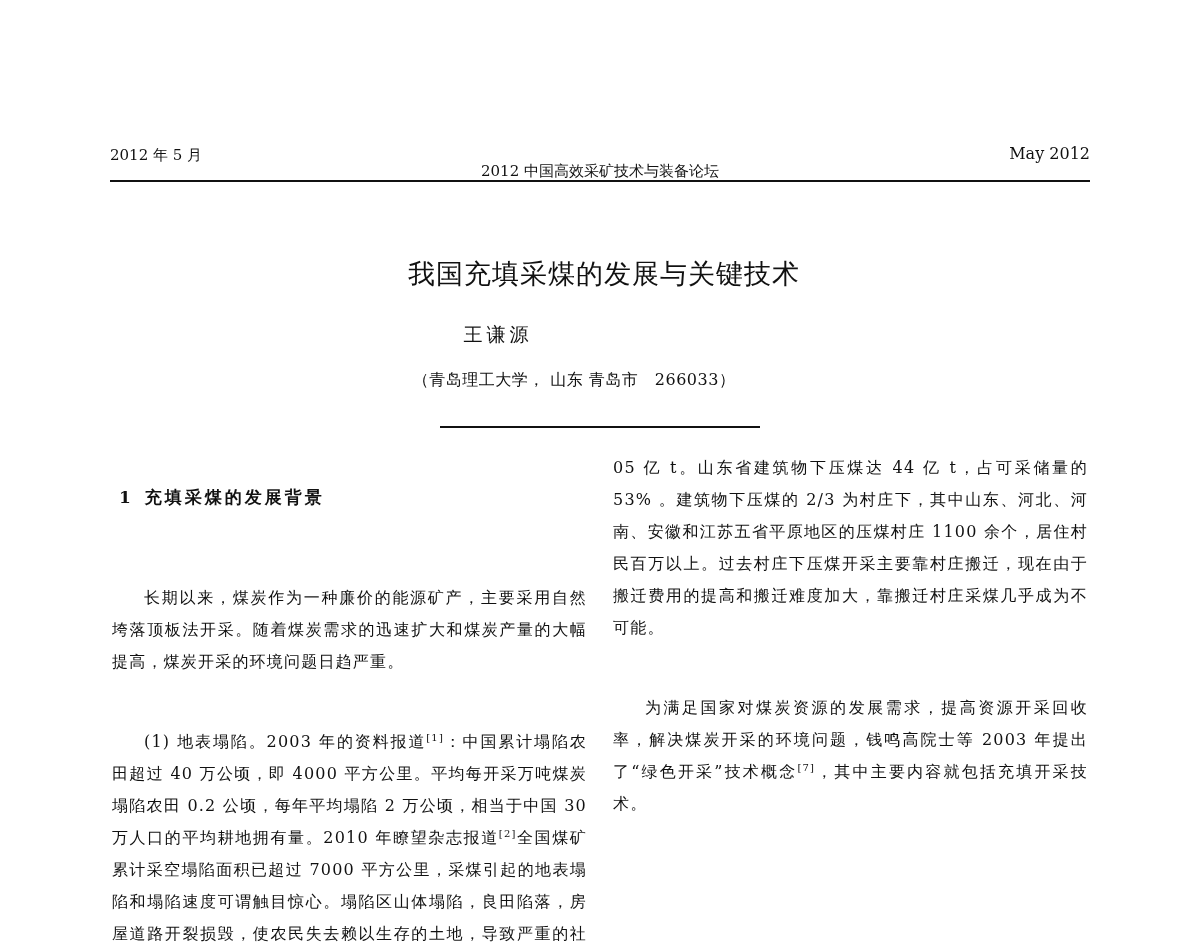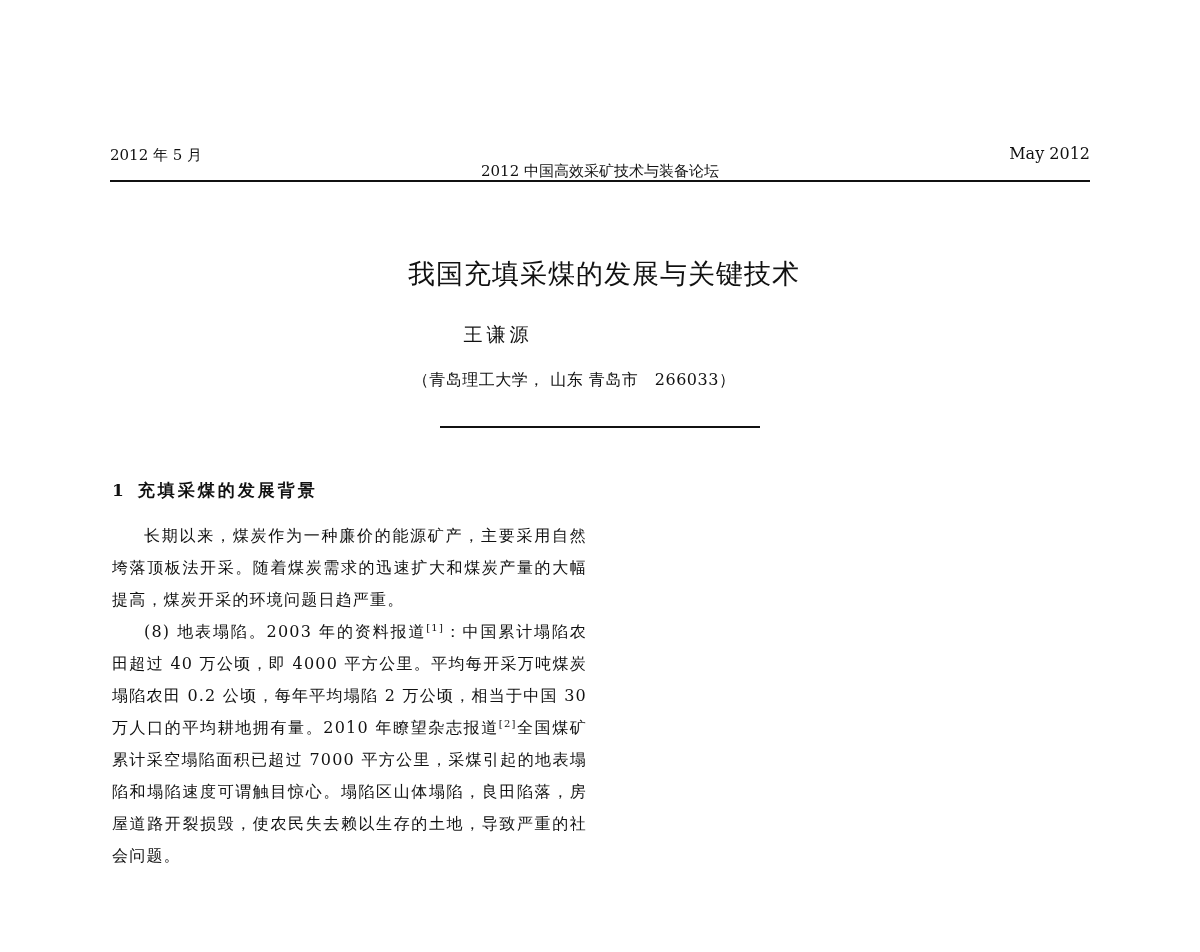--- a/index.html
+++ b/index.html
@@ -16,24 +16,24 @@
 
   .title { position: absolute; top: 256px; left: 4px; width: 1200px; text-align: center;
     font-family: "DejaVu Sans", "Liberation Sans", sans-serif; font-size: 27px; letter-spacing: 1px; font-weight: 500; }
   .author { position: absolute; top: 322px; left: 0; width: 996px; text-align: center; font-size: 19px; letter-spacing: 4px; }
   .affiliation { position: absolute; top: 370px; left: 0; width: 1148px; text-align: center; font-size: 16px; letter-spacing: 0.5px; }
   .title-rule { position: absolute; top: 426px; left: 440px; width: 320px; height: 2px; background: #111; }
 
   .col { position: absolute; width: 475px; font-size: 16px; line-height: 32px; }
   .col-left { left: 112px; top: 474px; }
   .col-right { left: 613px; top: 452px; }
-  .section-heading { font-size: 17px; letter-spacing: 3px; margin: 0; height: 32px; }
+  .section-heading { font-size: 17px; letter-spacing: 3px; margin: 7px; height: 32px; }
   .section-heading .num { margin-right: 14px; letter-spacing: 0; }
   .para { margin: 0; text-align: justify; letter-spacing: 1.2px; }
-  .para.indent { text-indent: 2em; }
+  .para.indent { text-indent: 2em; margin-top: 48px; }
   .gap-small { height: 14px; }
   .gap-med { height: 20px; }
   sup { font-size: 10px; line-height: 0; }
 </style>
 </head>
 <body>
 
 <div class="running-header">
   <span class="rh-left">2012 年 5 月</span>
   <span class="rh-center">2012 中国高效采矿技术与装备论坛</span>
@@ -45,19 +45,21 @@
 <div class="author">王谦源</div>
 <div class="affiliation">（青岛理工大学， 山东 青岛市　266033）</div>
 <div class="title-rule"></div>
 
 <div class="col col-left">
   <h2 class="section-heading">
     <span class="num">1</span><span>充填采煤的发展背景</span>
   </h2>
   <div class="gap-small"></div>
   <p class="para indent">长期以来，煤炭作为一种廉价的能源矿产，主要采用自然垮落顶板法开采。随着煤炭需求的迅速扩大和煤炭产量的大幅提高，煤炭开采的环境问题日趋严重。</p>
-  <p class="para indent"><span>(8) 地表塌陷。2003 年的资料报道</span><sup>[1]</sup><span>：中国累计塌陷农田超过 40 万公顷，即 4000 平方公里。平均每开采万吨煤炭塌陷农田 0.2 公顷，每年平均塌陷 2 万公顷，相当于中国 30 万人口的平均耕地拥有量。2010 年瞭望杂志报道</span><sup>[2]</sup><span>全国煤矿累计采空塌陷面积已超过 7000 平方公里，采煤引起的地表塌陷和塌陷速度可谓触目惊心。塌陷区山体塌陷，良田陷落，房屋道路开裂损毁，使农民失去赖以生存的土地，导致严重的社会问题。</span></p>
+  <p class="para indent"><span>(1) 地表塌陷。2003 年的资料报道</span><sup>[1]</sup><span>：中国累计塌陷农田超过 40 万公顷，即 4000 平方公里。平均每开采万吨煤炭塌陷农田 0.2 公顷，每年平均塌陷 2 万公顷，相当于中国 30 万人口的平均耕地拥有量。2010 年瞭望杂志报道</span><sup>[2]</sup><span>全国煤矿累计采空塌陷面积已超过 7000 平方公里，采煤引起的地表塌陷和塌陷速度可谓触目惊心。塌陷区山体塌陷，良田陷落，房屋道路开裂损毁，使农民失去赖以生存的土地，导致严重的社会问题。</span></p>
 </div>
 
 <div class="col col-right">
+  <p class="para">05 亿 t。山东省建筑物下压煤达 44 亿 t，占可采储量的 53% 。建筑物下压煤的 2/3 为村庄下，其中山东、河北、河南、安徽和江苏五省平原地区的压煤村庄 1100 余个，居住村民百万以上。过去村庄下压煤开采主要靠村庄搬迁，现在由于搬迁费用的提高和搬迁难度加大，靠搬迁村庄采煤几乎成为不可能。</p>
+  <p class="para indent"><span>为满足国家对煤炭资源的发展需求，提高资源开采回收率，解决煤炭开采的环境问题，钱鸣高院士等 2003 年提出了“绿色开采”技术概念</span><sup>[7]</sup><span>，其中主要内容就包括充填开采技术。</span></p>
   <div class="gap-med"></div>
   <div class="gap-med"></div>
 </div>
 
 </body></html>

